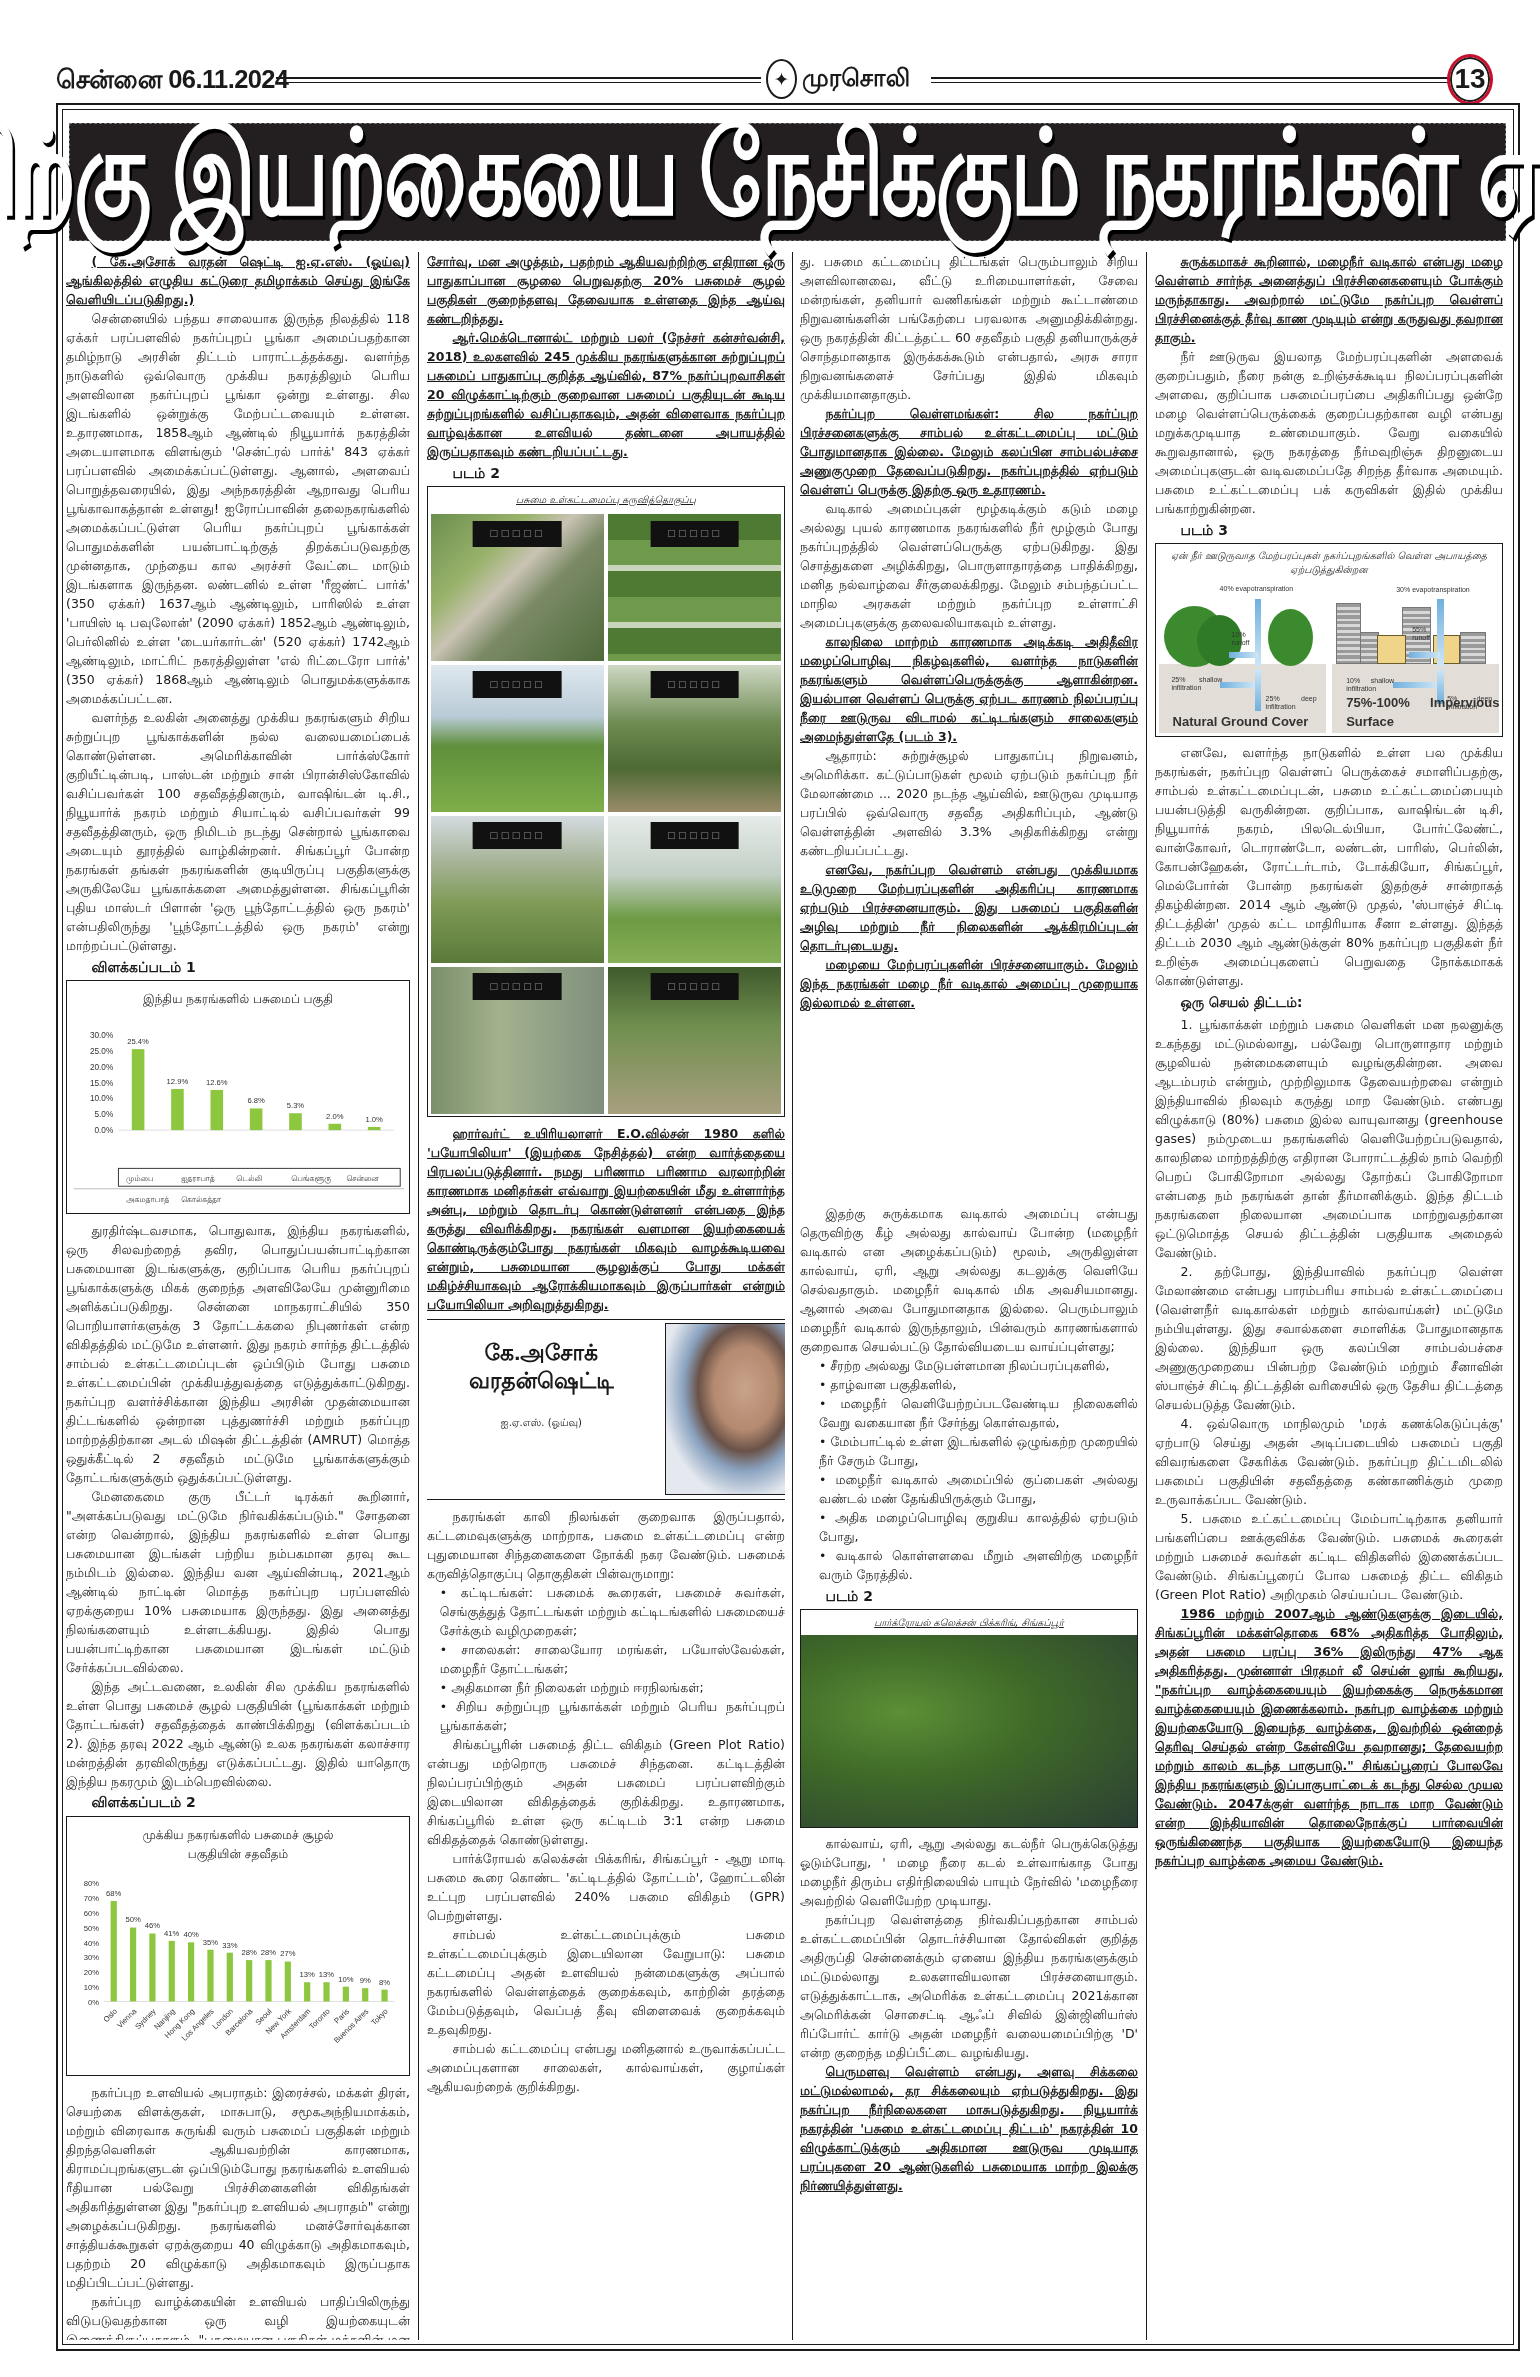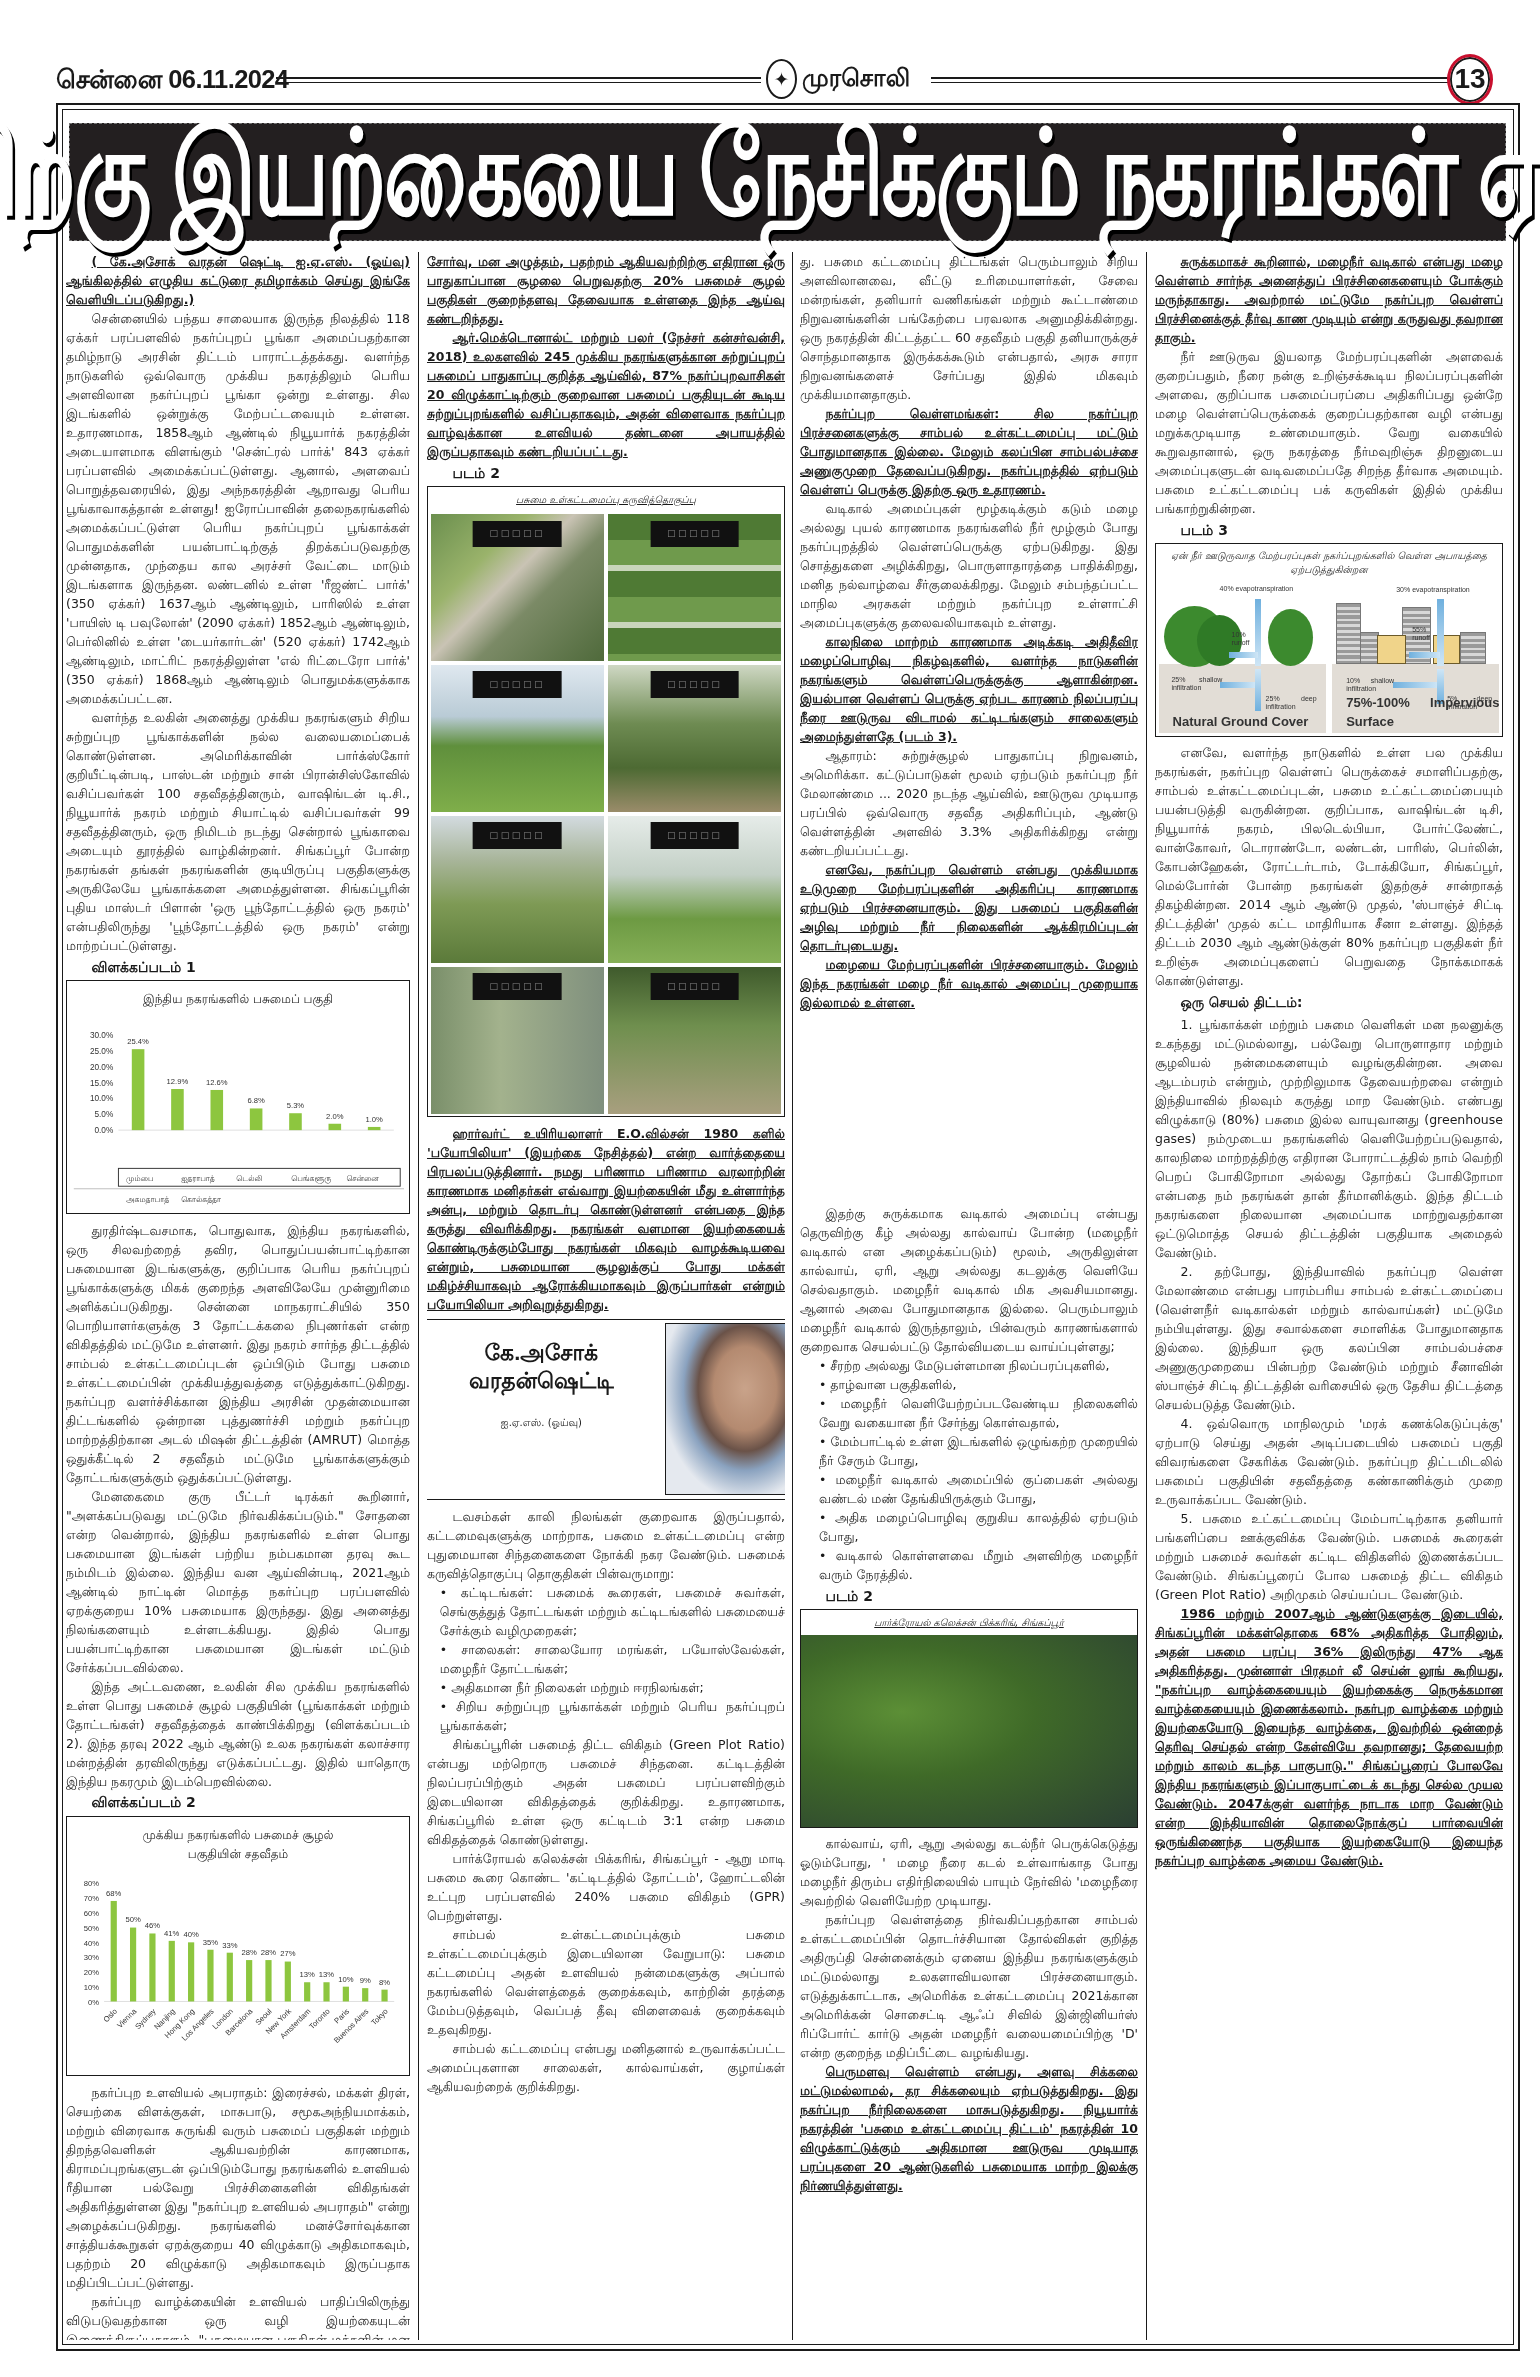--- a/index.html
+++ b/index.html
@@ -251,21 +251,21 @@
   </div>
   <p class="bold">ஹார்வர்ட் உயிரியலாளர் E.O.வில்சன் 1980 களில் 'பயோபிலியா' (இயற்கை நேசித்தல்) என்ற வார்த்தையை பிரபலப்படுத்தினார். நமது பரிணாம பரிணாம வரலாற்றின் காரணமாக மனிதர்கள் எவ்வாறு இயற்கையின் மீது உள்ளார்ந்த அன்பு, மற்றும் தொடர்பு கொண்டுள்ளனர் என்பதை இந்த கருத்து விவரிக்கிறது. நகரங்கள் வளமான இயற்கையைக் கொண்டிருக்கும்போது நகரங்கள் மிகவும் வாழக்கூடியவை என்றும், பசுமையான சூழலுக்குப் போது மக்கள் மகிழ்ச்சியாகவும் ஆரோக்கியமாகவும் இருப்பார்கள் என்றும் பயோபிலியா அறிவுறுத்துகிறது.</p>
   <div class="author-box">
     <div class="author-text">
       <div class="author-name">கே.அசோக்</div>
       <div class="author-name">வரதன்ஷெட்டி</div>
       <div class="author-title">ஐ.ஏ.எஸ். (ஓய்வு)</div>
     </div>
     <div class="author-photo"></div>
   </div>
-  <p>டவசம்கள் காலி நிலங்கள் குறைவாக இருப்பதால், கட்டமைவுகளுக்கு மாற்றாக, பசுமை உள்கட்டமைப்பு என்ற புதுமையான சிந்தனைகளை நோக்கி நகர வேண்டும். பசுமைக் கருவித்தொகுப்பு தொகுதிகள் பின்வருமாறு:</p>
+  <p>நகரங்கள் காலி நிலங்கள் குறைவாக இருப்பதால், கட்டமைவுகளுக்கு மாற்றாக, பசுமை உள்கட்டமைப்பு என்ற புதுமையான சிந்தனைகளை நோக்கி நகர வேண்டும். பசுமைக் கருவித்தொகுப்பு தொகுதிகள் பின்வருமாறு:</p>
   <ul style="list-style:none;padding-left:12.8px;">
     <li>• <span>கட்டிடங்கள்: பசுமைக் கூரைகள், பசுமைச் சுவர்கள், செங்குத்துத் தோட்டங்கள் மற்றும் கட்டிடங்களில் பசுமையைச் சேர்க்கும் வழிமுறைகள்;</span></li>
     <li>• <span>சாலைகள்: சாலையோர மரங்கள், பயோஸ்வேல்கள், மழைநீர் தோட்டங்கள்;</span></li>
     <li>• <span>அதிகமான நீர் நிலைகள் மற்றும் ஈரநிலங்கள்;</span></li>
     <li>• <span>சிறிய சுற்றுப்புற பூங்காக்கள் மற்றும் பெரிய நகர்ப்புறப் பூங்காக்கள்;</span></li>
   </ul>
   <p>சிங்கப்பூரின் பசுமைத் திட்ட விகிதம் (Green Plot Ratio) என்பது மற்றொரு பசுமைச் சிந்தனை. கட்டிடத்தின் நிலப்பரப்பிற்கும் அதன் பசுமைப் பரப்பளவிற்கும் இடையிலான விகிதத்தைக் குறிக்கிறது. உதாரணமாக, சிங்கப்பூரில் உள்ள ஒரு கட்டிடம் 3:1 என்ற பசுமை விகிதத்தைக் கொண்டுள்ளது.</p>
   <p>பார்க்ரோயல் கலெக்சன் பிக்கரிங், சிங்கப்பூர் - ஆறு மாடி பசுமை கூரை கொண்ட 'கட்டிடத்தில் தோட்டம்', ஹோட்டலின் உட்புற பரப்பளவில் 240% பசுமை விகிதம் (GPR) பெற்றுள்ளது.</p>
   <p>சாம்பல் உள்கட்டமைப்புக்கும் பசுமை உள்கட்டமைப்புக்கும் இடையிலான வேறுபாடு: பசுமை கட்டமைப்பு அதன் உளவியல் நன்மைகளுக்கு அப்பால் நகரங்களில் வெள்ளத்தைக் குறைக்கவும், காற்றின் தரத்தை மேம்படுத்தவும், வெப்பத் தீவு விளைவைக் குறைக்கவும் உதவுகிறது.</p>
   <p>சாம்பல் கட்டமைப்பு என்பது மனிதனால் உருவாக்கப்பட்ட அமைப்புகளான சாலைகள், கால்வாய்கள், குழாய்கள் ஆகியவற்றைக் குறிக்கிறது.</p>

